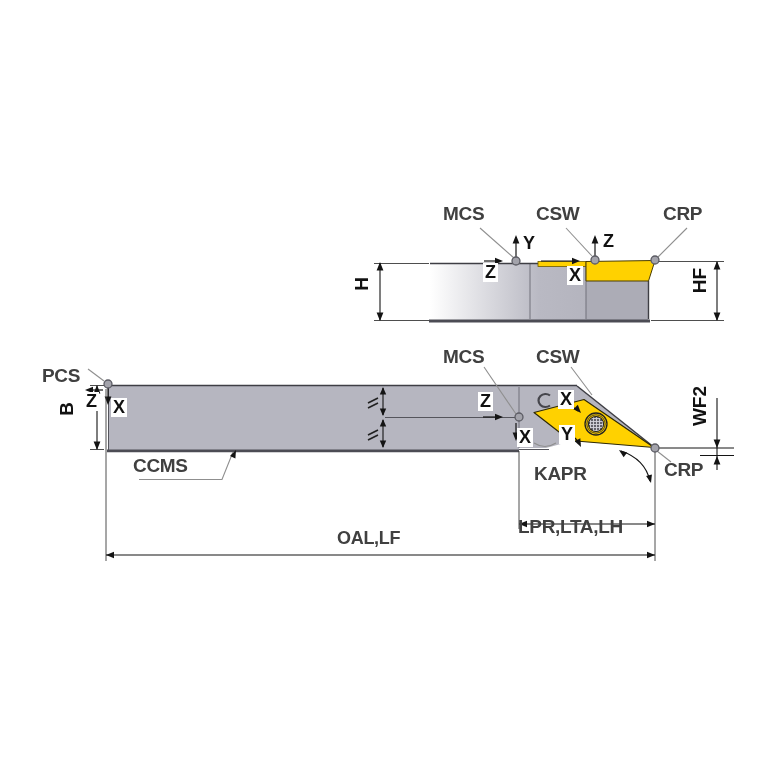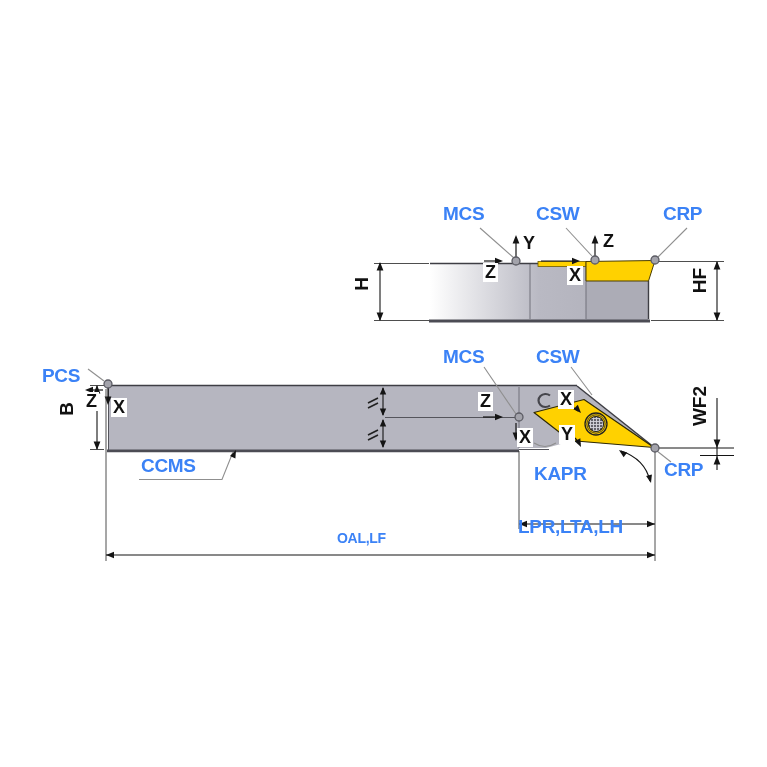--- a/index.html
+++ b/index.html
@@ -3,23 +3,23 @@
 <meta charset="utf-8">
 <style>
   html,body{margin:0;padding:0;background:#ffffff;}
   #stage{
     position:relative;width:767px;height:767px;background:#ffffff;overflow:hidden;
     font-family:"Liberation Sans","DejaVu Sans",sans-serif;color:#111;
   }
   #stage svg{position:absolute;left:0;top:0;}
   .lbl{
     position:absolute;font-weight:bold;font-size:19px;line-height:20px;
-    letter-spacing:-0.3px;color:#3b82f6;white-space:nowrap;
-  }
-  .big{font-size:14px;}
+    letter-spacing:-0.3px;color:#404040;white-space:nowrap;
+  }
+  .big{font-size:18px;}
   .axis-box{
     position:absolute;font-weight:bold;font-size:18px;line-height:19px;
     background:#ffffff;padding:0 2px;color:#111;
   }
   .vlbl{
     position:absolute;font-weight:bold;font-size:19px;color:#111;
     writing-mode:vertical-rl;transform:rotate(180deg);letter-spacing:0;
     white-space:nowrap;
   }
 </style>
@@ -195,21 +195,21 @@
   <div class="axis-box" style="left:483px;top:263px">Z</div>
   <div class="axis-box" style="left:601px;top:232px">Z</div>
   <div class="axis-box" style="left:567px;top:266px">X</div>
   <div class="vlbl" style="left:351px;top:277px">H</div>
   <div class="vlbl" style="left:689px;top:268px">HF</div>
 
   <div class="lbl" style="left:42px;top:366px">PCS</div>
   <div class="lbl" style="left:443px;top:347px">MCS</div>
   <div class="lbl" style="left:536px;top:347px">CSW</div>
   <div class="lbl" style="left:664px;top:460px">CRP</div>
-  <div class="lbl" style="left:141px;top:456px">CCMS</div>
+  <div class="lbl" style="left:133px;top:456px">CCMS</div>
   <div class="lbl" style="left:534px;top:464px">KAPR</div>
   <div class="lbl" style="left:518px;top:517px">LPR,LTA,LH</div>
   <div class="lbl big" style="left:337px;top:528px">OAL,LF</div>
   <div class="axis-box" style="left:84px;top:392px">Z</div>
   <div class="axis-box" style="left:111px;top:398px">X</div>
   <div class="axis-box" style="left:478px;top:392px">Z</div>
   <div class="axis-box" style="left:517px;top:428px">X</div>
   <div class="axis-box" style="left:558px;top:390px">X</div>
   <div class="axis-box" style="left:559px;top:425px">Y</div>
   <div class="vlbl" style="left:56px;top:402px">B</div>

